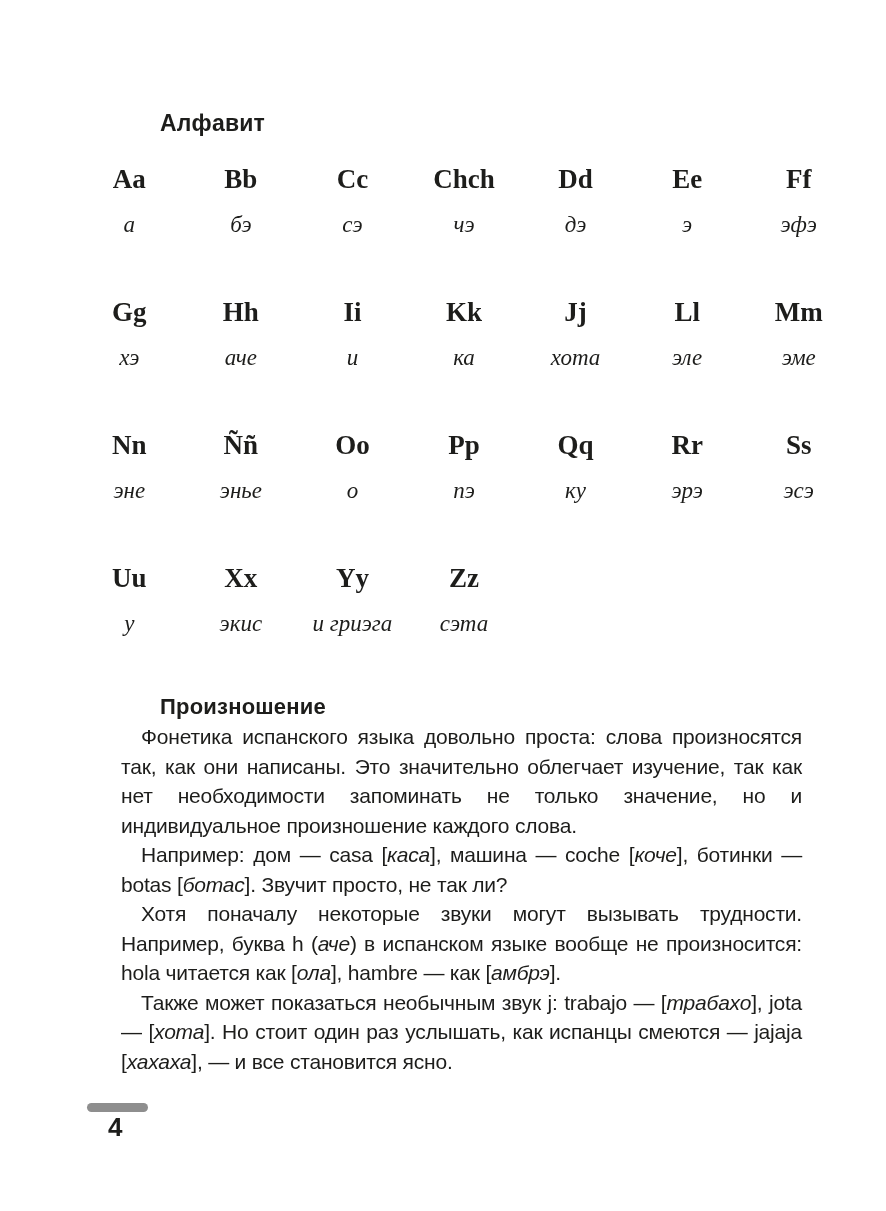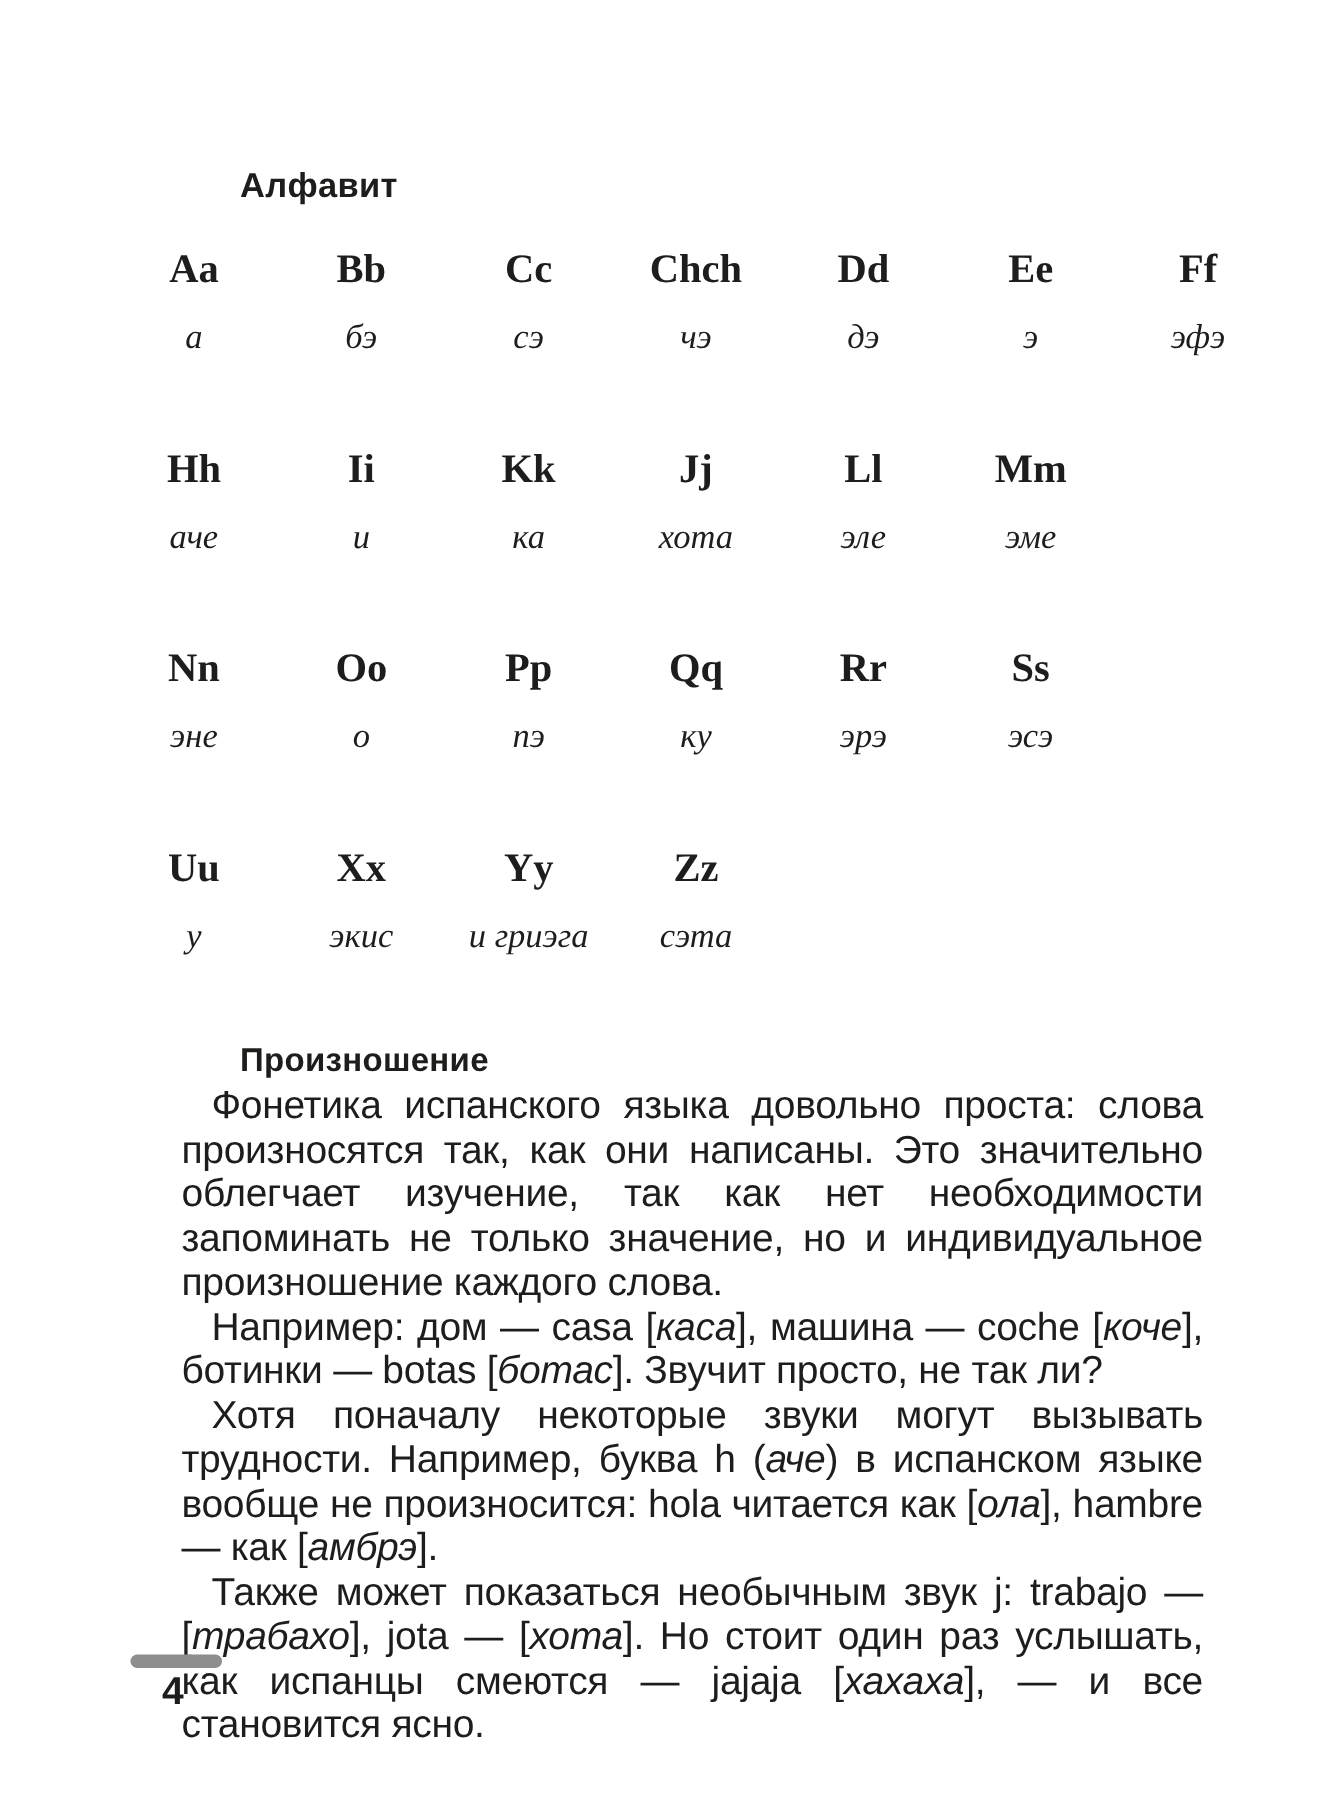--- a/index.html
+++ b/index.html
@@ -71,21 +71,21 @@
     font-size: 22px;
     font-weight: 700;
     letter-spacing: 0.2px;
     text-align: center;
   }
   .body-text {
     position: absolute;
     left: 121px;
     top: 722px;
     width: 681px;
-    font-size: 26px;
+    font-size: 21px;
     line-height: 29.5px;
     text-align: justify;
     letter-spacing: -0.2px;
   }
   .body-text p {
     margin: 0;
     text-indent: 20px;
   }
   .body-text .it {
     font-style: italic;
@@ -142,20 +142,24 @@
           <div class="alpha-letter">Ee</div>
           <div class="alpha-pron">э</div>
         </div>
         <div class="alpha-cell">
           <div class="alpha-letter">Ff</div>
           <div class="alpha-pron">эфэ</div>
         </div>
       </div>
       <div class="alpha-row">
         <div class="alpha-cell">
+          <div class="alpha-letter">Gg</div>
+          <div class="alpha-pron">хэ</div>
+        </div>
+        <div class="alpha-cell">
           <div class="alpha-letter">Hh</div>
           <div class="alpha-pron">аче</div>
         </div>
         <div class="alpha-cell">
           <div class="alpha-letter">Ii</div>
           <div class="alpha-pron">и</div>
         </div>
         <div class="alpha-cell">
           <div class="alpha-letter">Kk</div>
           <div class="alpha-pron">ка</div>
@@ -170,20 +174,24 @@
         </div>
         <div class="alpha-cell">
           <div class="alpha-letter">Mm</div>
           <div class="alpha-pron">эме</div>
         </div>
       </div>
       <div class="alpha-row">
         <div class="alpha-cell">
           <div class="alpha-letter">Nn</div>
           <div class="alpha-pron">эне</div>
+        </div>
+        <div class="alpha-cell">
+          <div class="alpha-letter">Ññ</div>
+          <div class="alpha-pron">энье</div>
         </div>
         <div class="alpha-cell">
           <div class="alpha-letter">Oo</div>
           <div class="alpha-pron">о</div>
         </div>
         <div class="alpha-cell">
           <div class="alpha-letter">Pp</div>
           <div class="alpha-pron">пэ</div>
         </div>
         <div class="alpha-cell">

